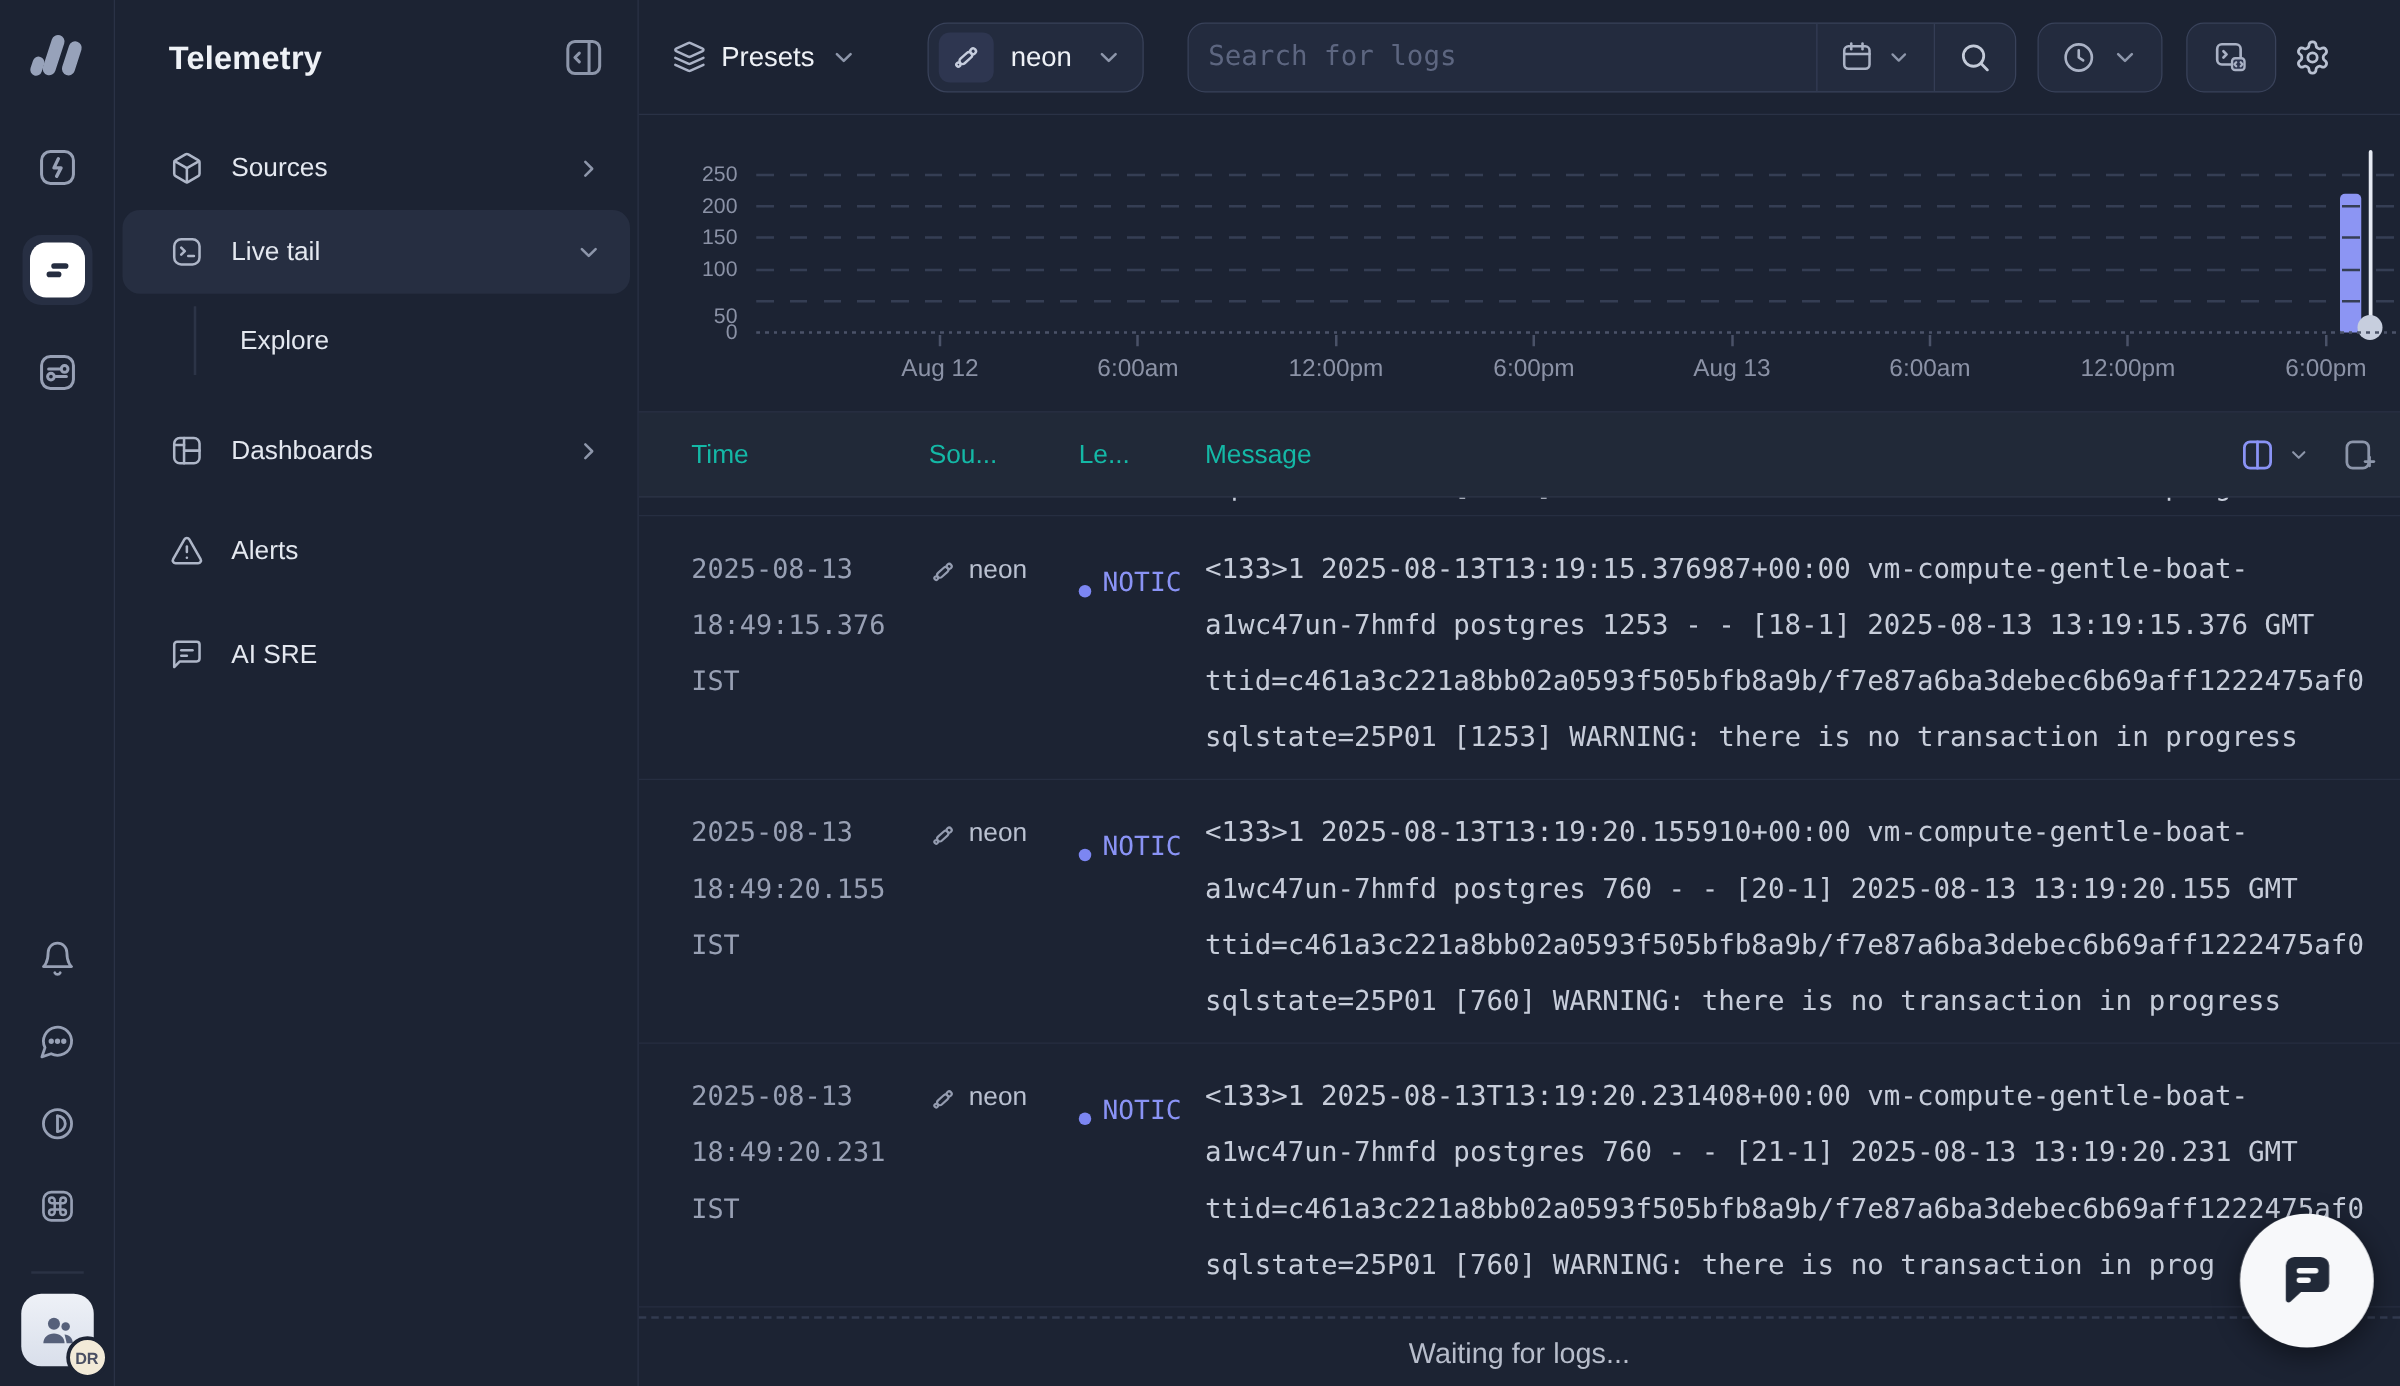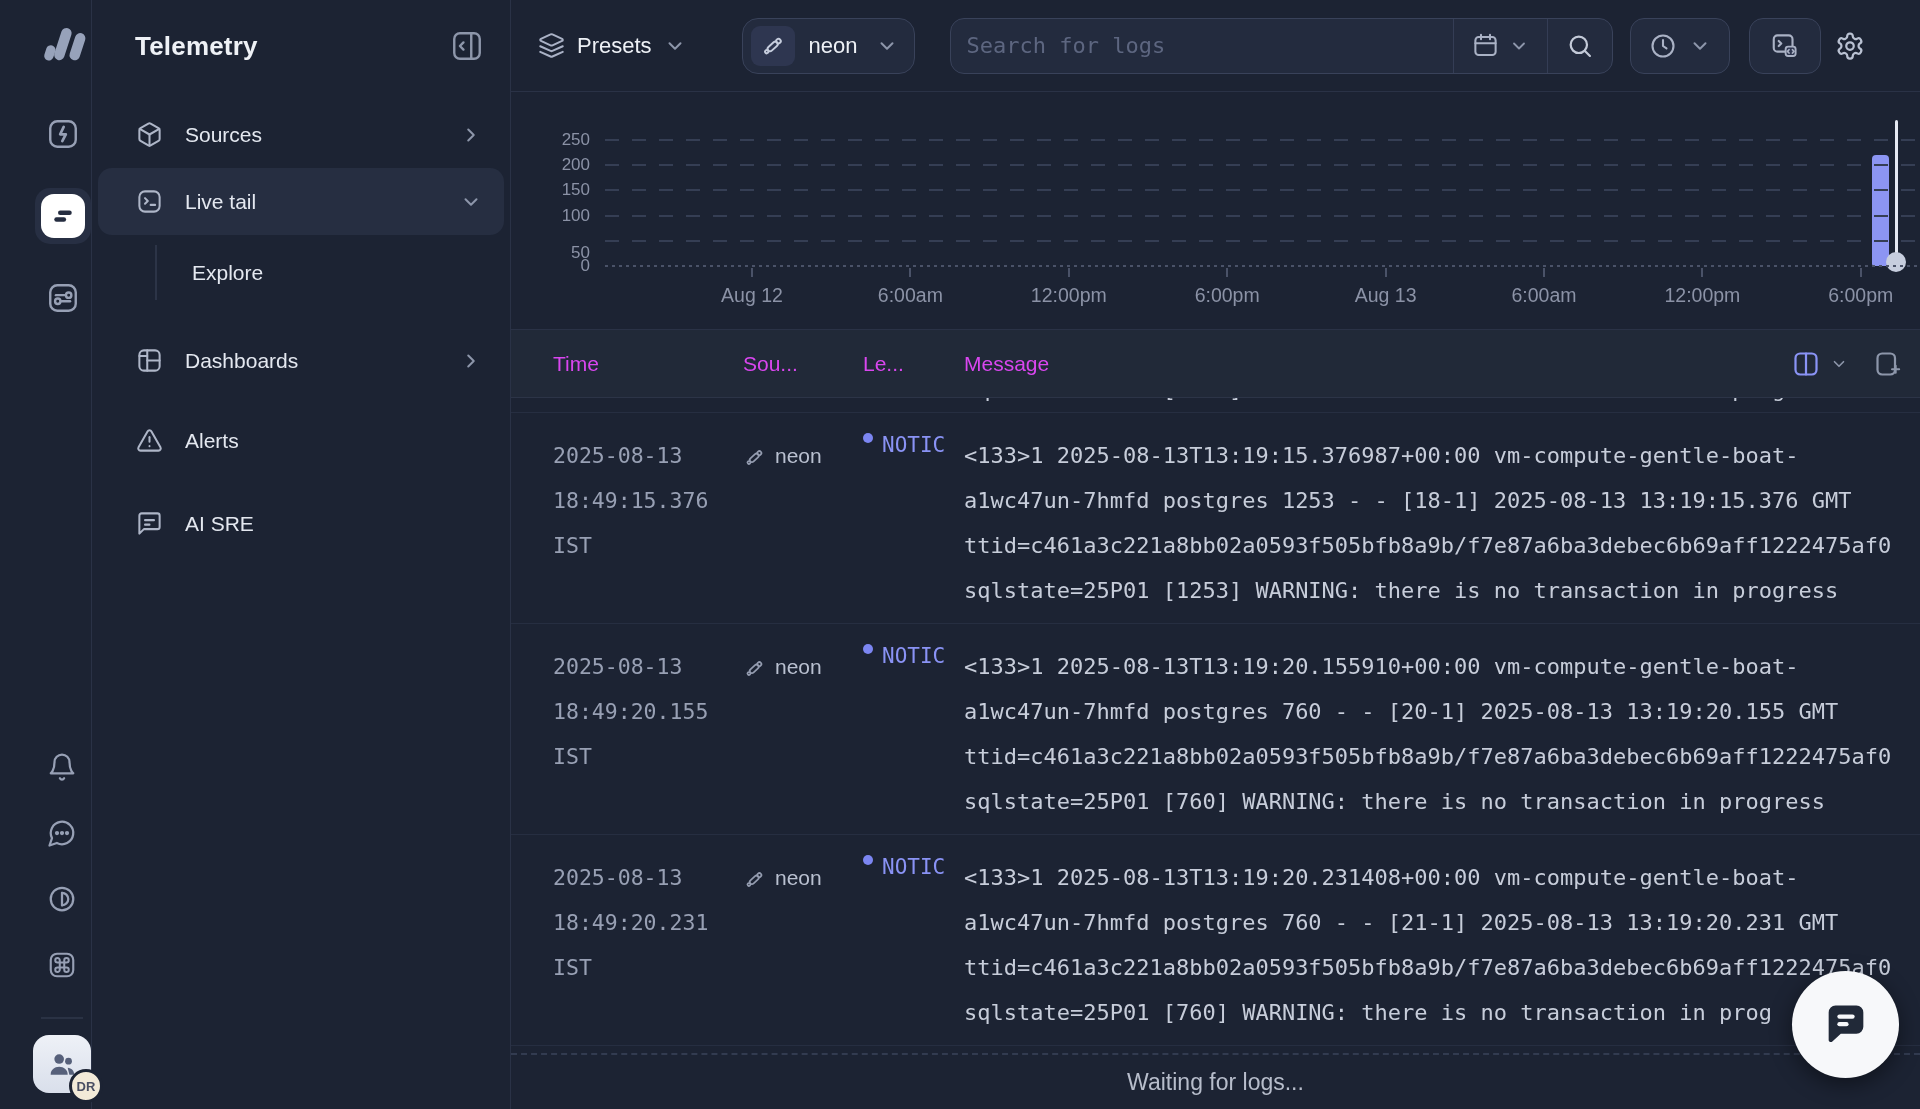--- a/index.html
+++ b/index.html
@@ -9,21 +9,21 @@
   }
   *{margin:0;padding:0;box-sizing:border-box}
   html,body{width:1920px;height:1109px;overflow:hidden;background:var(--bg);
     font-family:"Liberation Sans",sans-serif;color:var(--txt)}
   .app{display:flex;width:1920px;height:1109px}
   svg{display:block}
   .mono{font-family:"DejaVu Sans Mono",monospace}
   .dotted{background-image:radial-gradient(rgba(255,255,255,.055) 1px,transparent 1.4px);background-size:8px 8px}
 
   
-  .rail{width:92px;height:100%;border-right:1.5px solid var(--border);display:flex;flex-direction:column;align-items:flex-end;flex:none}
+  .rail{width:92px;height:100%;border-right:1.5px solid var(--border);display:flex;flex-direction:column;align-items:center;flex:none}
   .logo{margin-top:20px;width:50px;height:44px}
   .rail-btn{width:56px;height:56px;border-radius:15px;display:flex;align-items:center;justify-content:center;color:#97a0b5;margin-top:26px}
   .rail-btn.first{margin-top:42px}
   .rail-btn.active{background:#272f43;color:#1f2636}
   .rail-btn.active .logpad{background:#fff;border-radius:13px;width:44px;height:44px;display:flex;align-items:center;justify-content:center}
   .rail-bottom{margin-top:auto;display:flex;flex-direction:column;align-items:center}
   .rail-ic{width:56px;height:40px;display:flex;align-items:center;justify-content:center;color:#97a0b5;margin-bottom:26px}
   .rail-divider{width:42px;height:2px;background:#2a3244;margin:6px 0 16px}
   .avatar{position:relative;width:58px;height:58px;border-radius:16px;background:linear-gradient(180deg,#eef1f7,#d9dfeb);display:flex;align-items:center;justify-content:center;color:#56607a;margin-bottom:16px}
   .avatar-badge{position:absolute;right:-12px;bottom:-10px;width:34px;height:34px;border-radius:50%;background:#f2ead8;border:3px solid #1c2333;color:#4a4f63;font-size:13px;font-weight:bold;display:flex;align-items:center;justify-content:center}
@@ -76,36 +76,36 @@
     background-image:repeating-linear-gradient(90deg,#4a5268 0 3px,transparent 3px 7px)}
   .tick{position:absolute;top:176px;width:2px;height:9px;background:#4a5268}
   .xlabel{position:absolute;top:192px;width:160px;text-align:center;font-size:19.5px;color:#8b92a6}
   .vol-bar{position:absolute;left:1361px;width:17px;background:var(--bar);border-radius:4px 4px 2px 2px}
   .cursor-line{position:absolute;left:1384px;top:28px;width:3px;height:142px;background:#e6eaf3;border-radius:2px}
   .cursor-dot{position:absolute;left:1375px;top:160px;width:20px;height:20px;border-radius:50%;background:#c7cede}
 
   
   .thead{height:68px;flex:none;background:var(--bg2);border-bottom:1.5px solid #2c3447;
     display:grid;grid-template-columns:190px 120px 101px 1fr;align-items:center;padding-left:42px;
-    font-size:21px;color:#d946ef}
+    font-size:21px;color:#14b8a6}
   .thead .msgcol{display:flex;align-items:center}
   .thead .sp{flex:1}
   .hdr-icons{display:flex;align-items:center;gap:10px;padding-right:18px}
   .hdr-icons .cols{color:var(--accent)}
   .hdr-icons .addcol{color:#8d96aa;margin-left:16px}
 
   .tbody{height:655px;overflow:hidden;flex:none}
   .partial-row{height:15px;overflow:hidden;border-bottom:1.5px solid #262e41}
   .partial-row .ptext{margin-top:-30px;margin-left:453px;line-height:44px;font-size:22px;color:var(--mono-txt);white-space:nowrap}
   .log-row{display:grid;grid-template-columns:190px 120px 101px 1fr;padding:20px 0 10px 42px;border-bottom:1.5px solid #262e41}
   .cell{min-width:0}
   .tline{font-size:21.5px;line-height:45px;color:#98a0b4;white-space:nowrap}
   .source-cell{display:flex;align-items:flex-start;gap:9px;padding-top:8px;color:#949cb0}
   .src-label{font-size:21px;color:#b9c0d0;line-height:30px}
-  .level-cell{display:flex;align-items:flex-start;gap:9px;height:45px}
+  .level-cell{display:flex;align-items:flex-end;gap:9px;height:45px}
   .lvl-dot{width:10px;height:10px;border-radius:50%;background:#7c86f2;flex:none}
   .lvl-txt{font-size:21px;color:var(--accent);white-space:nowrap;overflow:hidden}
   .mline{font-size:22px;line-height:45px;color:var(--mono-txt);white-space:nowrap;overflow:hidden}
 
   .tfoot{flex:1;border-top:2px dashed #323b50;display:flex;align-items:center;justify-content:center;
     font-size:23px;color:#b7bdcb}
 
   .chat-fab{position:fixed;right:21px;bottom:31px;width:107px;height:107px;border-radius:50%;background:#f7f8fa;
     display:flex;align-items:center;justify-content:center;color:#212938;box-shadow:0 6px 22px rgba(0,0,0,.45)}
 </style>

